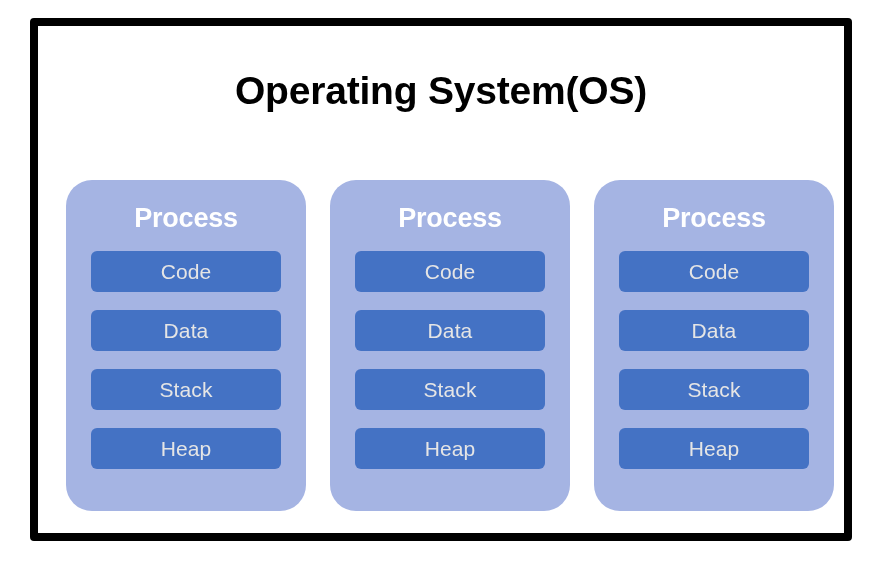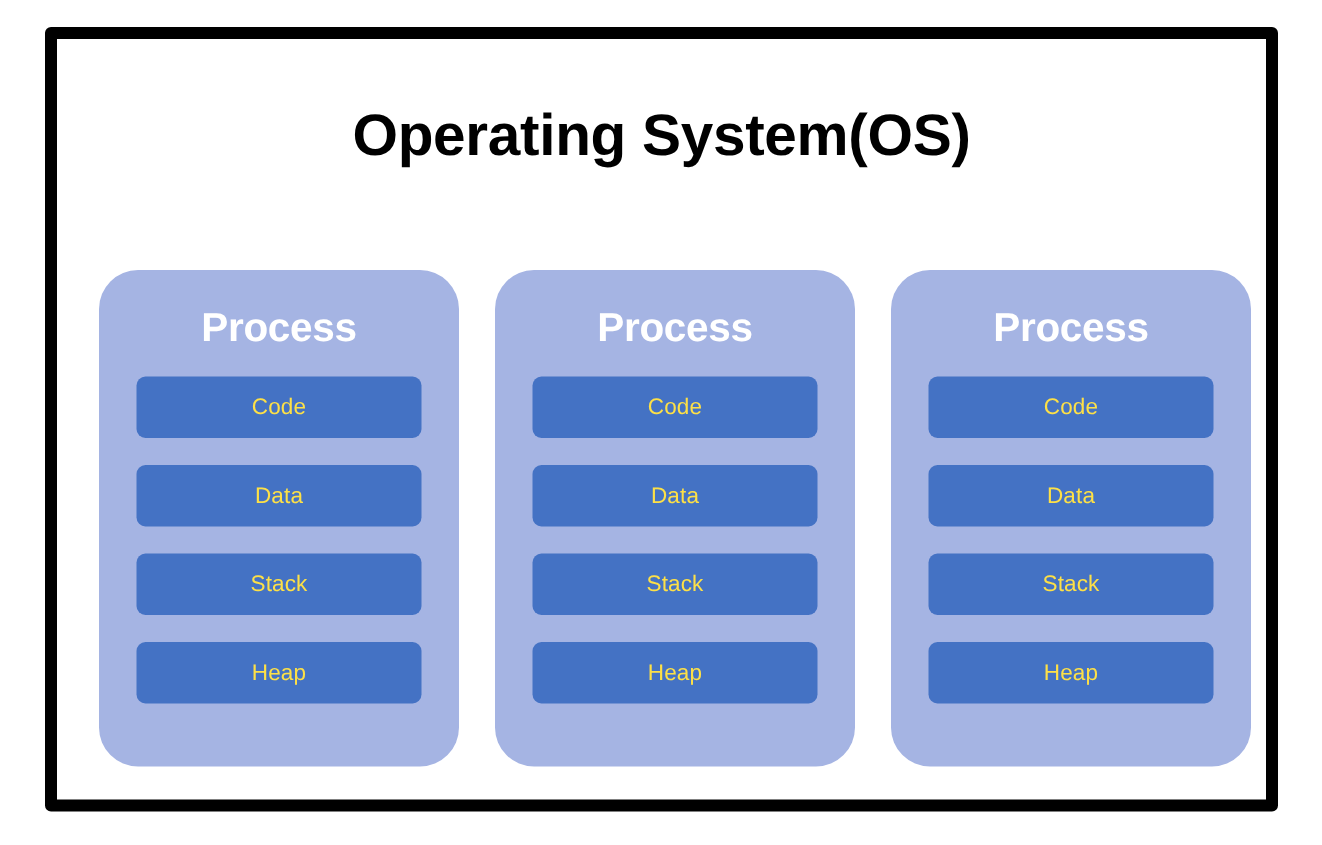--- a/index.html
+++ b/index.html
@@ -96,23 +96,23 @@
     height: 41px;
     box-sizing: border-box;
     background: #4472c4;
     border-radius: 6px;
     display: flex;
     align-items: center;
     justify-content: center;
   }
 
   .segment-label {
-    font-size: 15px;
+    font-size: 21px;
     font-weight: normal;
-    color: #fde047;
+    color: #e5e5e5;
     line-height: 1;
     letter-spacing: 0.1px;
   }
 </style>
 </head>
 <body>
 
 <div id="diagram-canvas">
 
   <div id="os-container">

